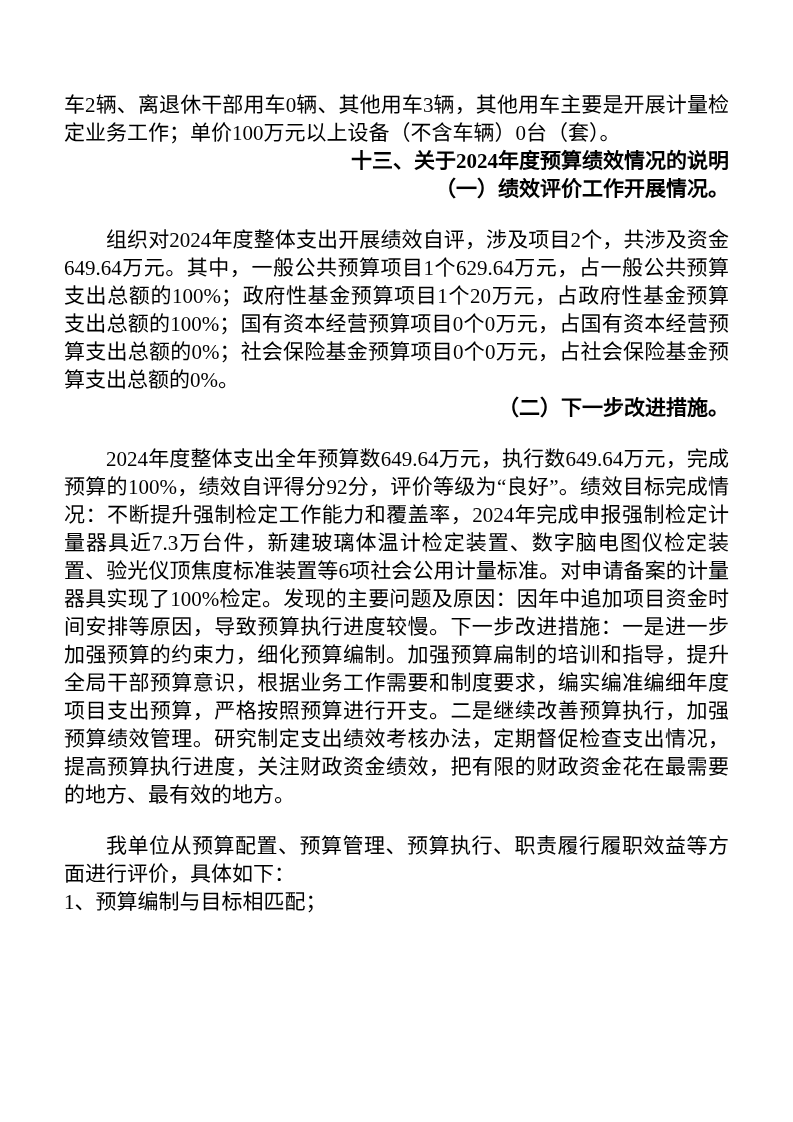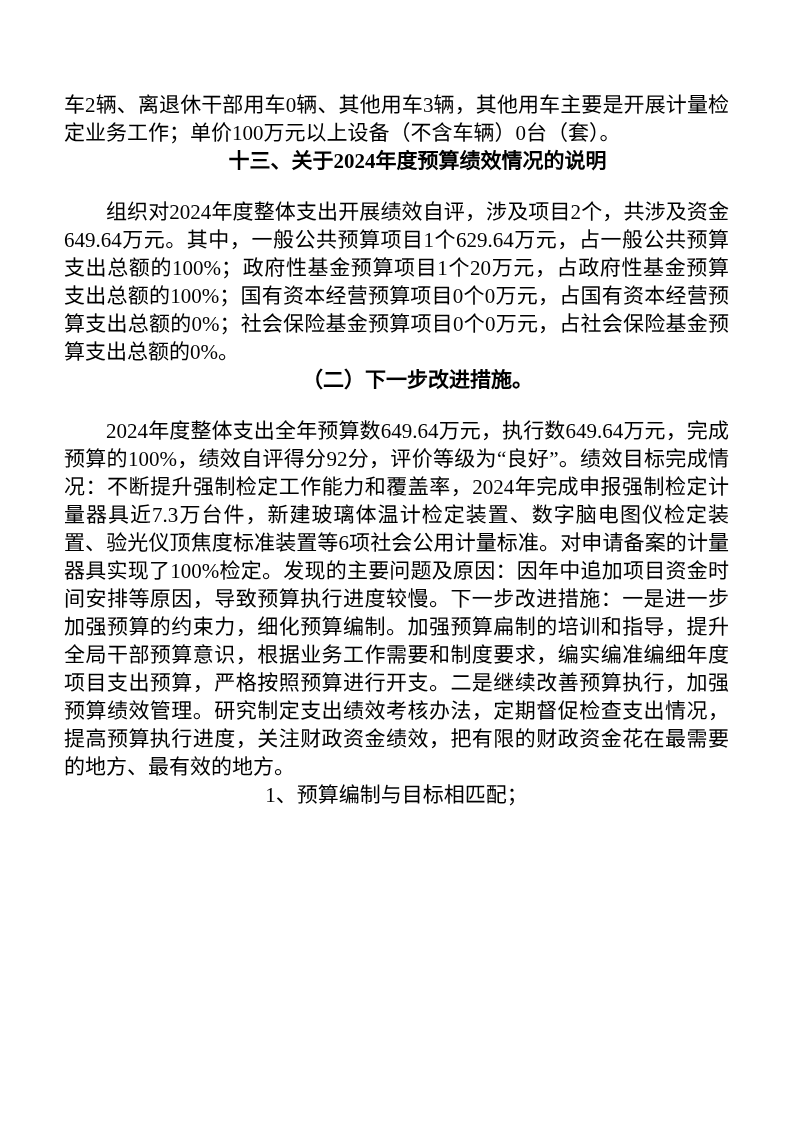--- a/index.html
+++ b/index.html
@@ -30,32 +30,34 @@
   .doc p.continuation {
     text-indent: 0;
   }
   .doc p.body {
     text-indent: 2em;
     margin-top: 23px;
   }
   .doc p.heading {
     font-weight: bold;
     text-indent: 2em;
-    text-align: center;
+    text-align: right;
   }
   .doc p.list-item {
     text-indent: 0;
-    text-align: center;
+    text-align: left;
   }
 </style>
 </head>
 <body>
 
 <div class="page">
   <div class="doc">
     <p class="continuation">车2辆、离退休干部用车0辆、其他用车3辆，其他用车主要是开展计量检定业务工作；单价100万元以上设备（不含车辆）0台（套）。</p>
     <p class="heading">十三、关于2024年度预算绩效情况的说明</p>
+    <p class="heading">（一）绩效评价工作开展情况。</p>
     <p class="body">组织对2024年度整体支出开展绩效自评，涉及项目2个，共涉及资金649.64万元。其中，一般公共预算项目1个629.64万元，占一般公共预算支出总额的100%；政府性基金预算项目1个20万元，占政府性基金预算支出总额的100%；国有资本经营预算项目0个0万元，占国有资本经营预算支出总额的0%；社会保险基金预算项目0个0万元，占社会保险基金预算支出总额的0%。</p>
     <p class="heading">（二）下一步改进措施。</p>
     <p class="body">2024年度整体支出全年预算数649.64万元，执行数649.64万元，完成预算的100%，绩效自评得分92分，评价等级为“良好”。绩效目标完成情况：不断提升强制检定工作能力和覆盖率，2024年完成申报强制检定计量器具近7.3万台件，新建玻璃体温计检定装置、数字脑电图仪检定装置、验光仪顶焦度标准装置等6项社会公用计量标准。对申请备案的计量器具实现了100%检定。发现的主要问题及原因：因年中追加项目资金时间安排等原因，导致预算执行进度较慢。下一步改进措施：一是进一步加强预算的约束力，细化预算编制。加强预算扁制的培训和指导，提升全局干部预算意识，根据业务工作需要和制度要求，编实编准编细年度项目支出预算，严格按照预算进行开支。二是继续改善预算执行，加强预算绩效管理。研究制定支出绩效考核办法，定期督促检查支出情况，提高预算执行进度，关注财政资金绩效，把有限的财政资金花在最需要的地方、最有效的地方。</p>
+    <p class="body">我单位从预算配置、预算管理、预算执行、职责履行履职效益等方面进行评价，具体如下：</p>
     <p class="list-item">1、预算编制与目标相匹配；</p>
   </div>
 </div>
 
 </body></html>

